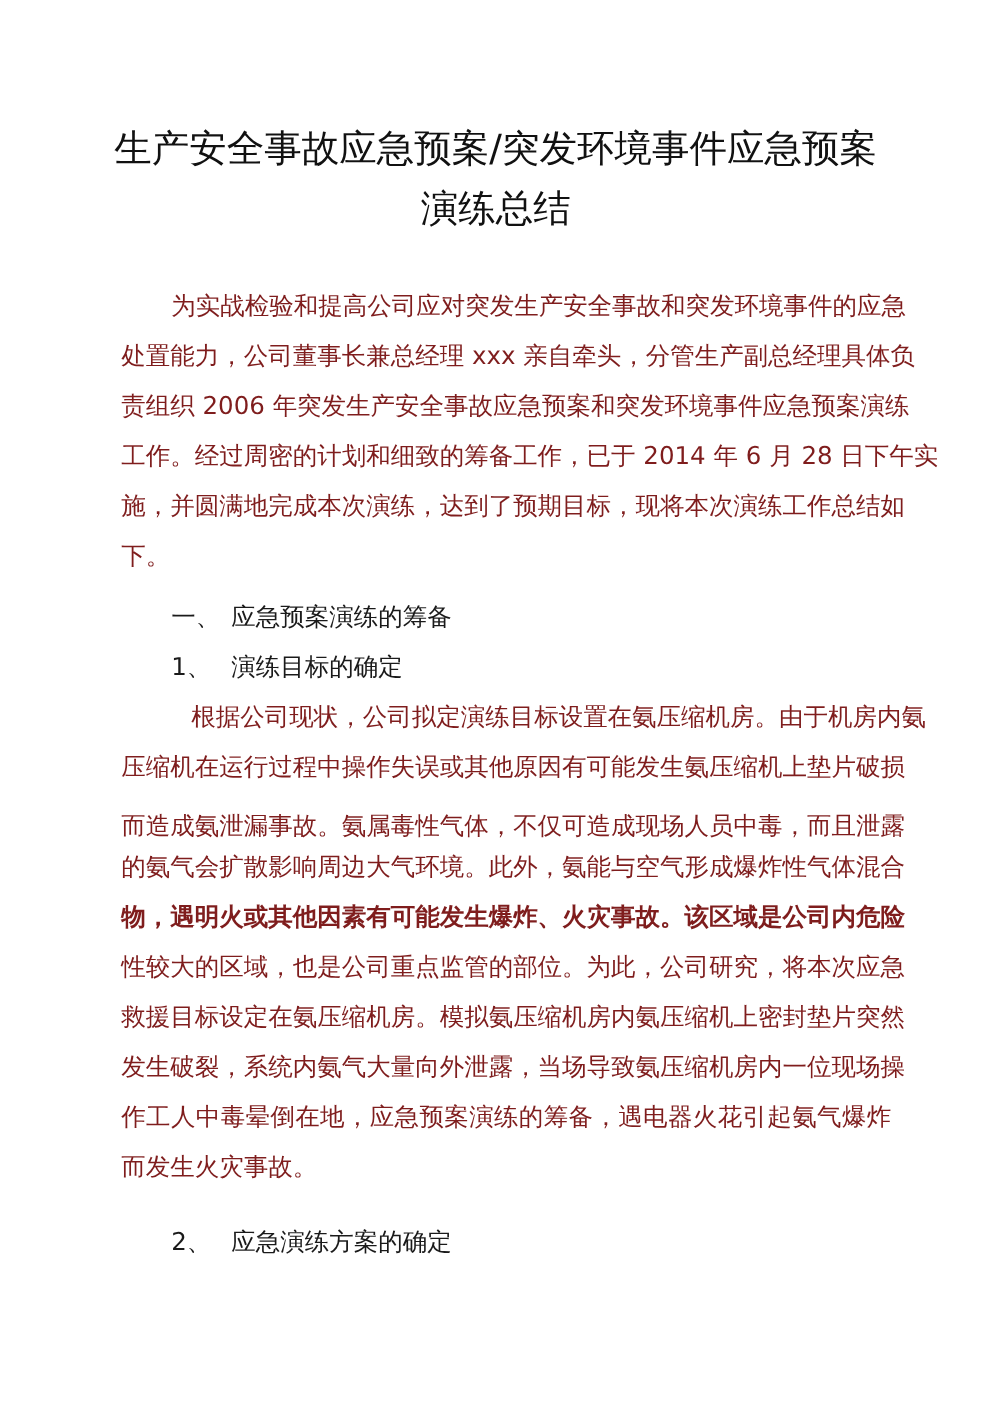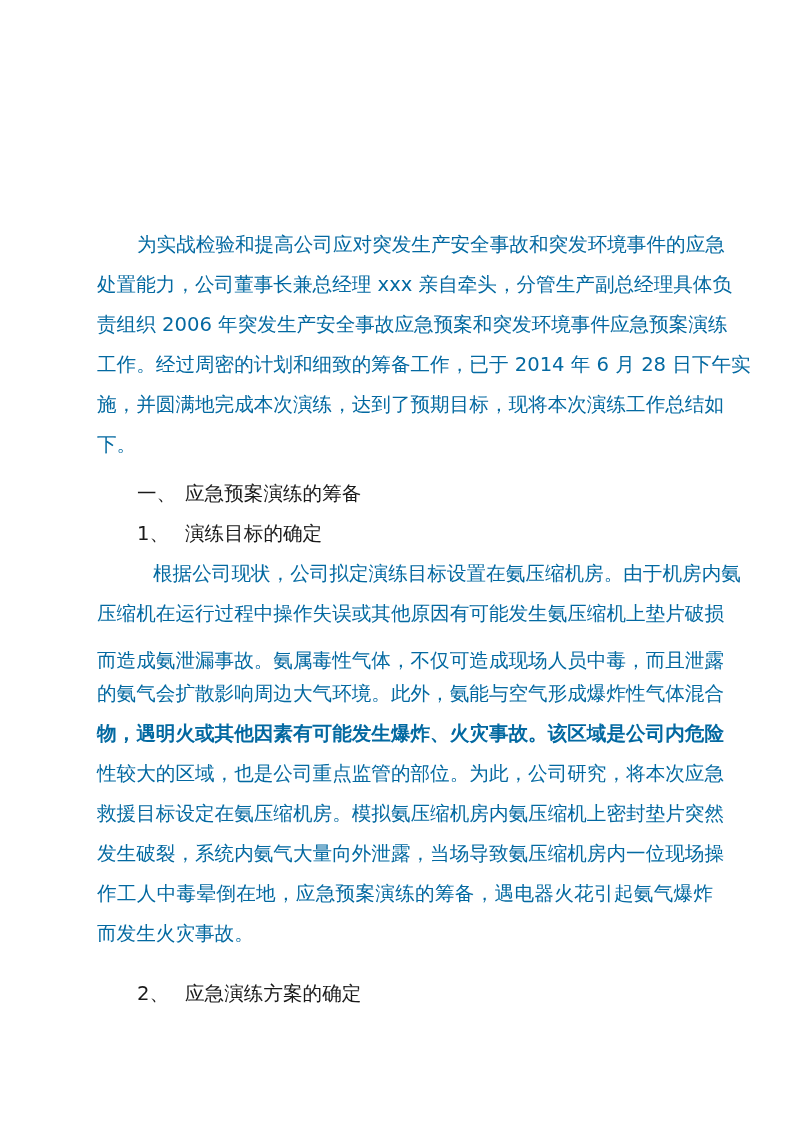--- a/index.html
+++ b/index.html
@@ -39,21 +39,21 @@
       display: block;
       white-space: nowrap;
     }
     .line {
       position: absolute;
       left: 97px;
       width: 616px;
       font-size: 19.6px;
       line-height: 26px;
       white-space: nowrap;
-      color: #0369a1;
+      color: #7f1d1d;
       text-align: justify;
       text-align-last: justify;
     }
     .line.last {
       text-align-last: left;
     }
     .line.indent {
       left: 137px;
       width: 576px;
     }
@@ -74,20 +74,22 @@
       left: 48px;
       top: 0;
     }
   </style>
 </head>
 <body>
 
 <div class="page">
 
   <h1 class="title">
+    <span class="title-line">生产安全事故应急预案/突发环境事件应急预案</span>
+    <span class="title-line">演练总结</span>
   </h1>
 
   <div>
     <div class="line indent" style="top:232px;">为实战检验和提高公司应对突发生产安全事故和突发环境事件的应急</div>
     <div class="line" style="top:272px;">处置能力，公司董事长兼总经理 xxx 亲自牵头，分管生产副总经理具体负</div>
     <div class="line" style="top:312px;">责组织 2006 年突发生产安全事故应急预案和突发环境事件应急预案演练</div>
     <div class="line" style="top:352px;">工作。经过周密的计划和细致的筹备工作，已于 2014 年 6 月 28 日下午实</div>
     <div class="line" style="top:392px;">施，并圆满地完成本次演练，达到了预期目标，现将本次演练工作总结如</div>
     <div class="line last" style="top:432px;">下。</div>
   </div>

